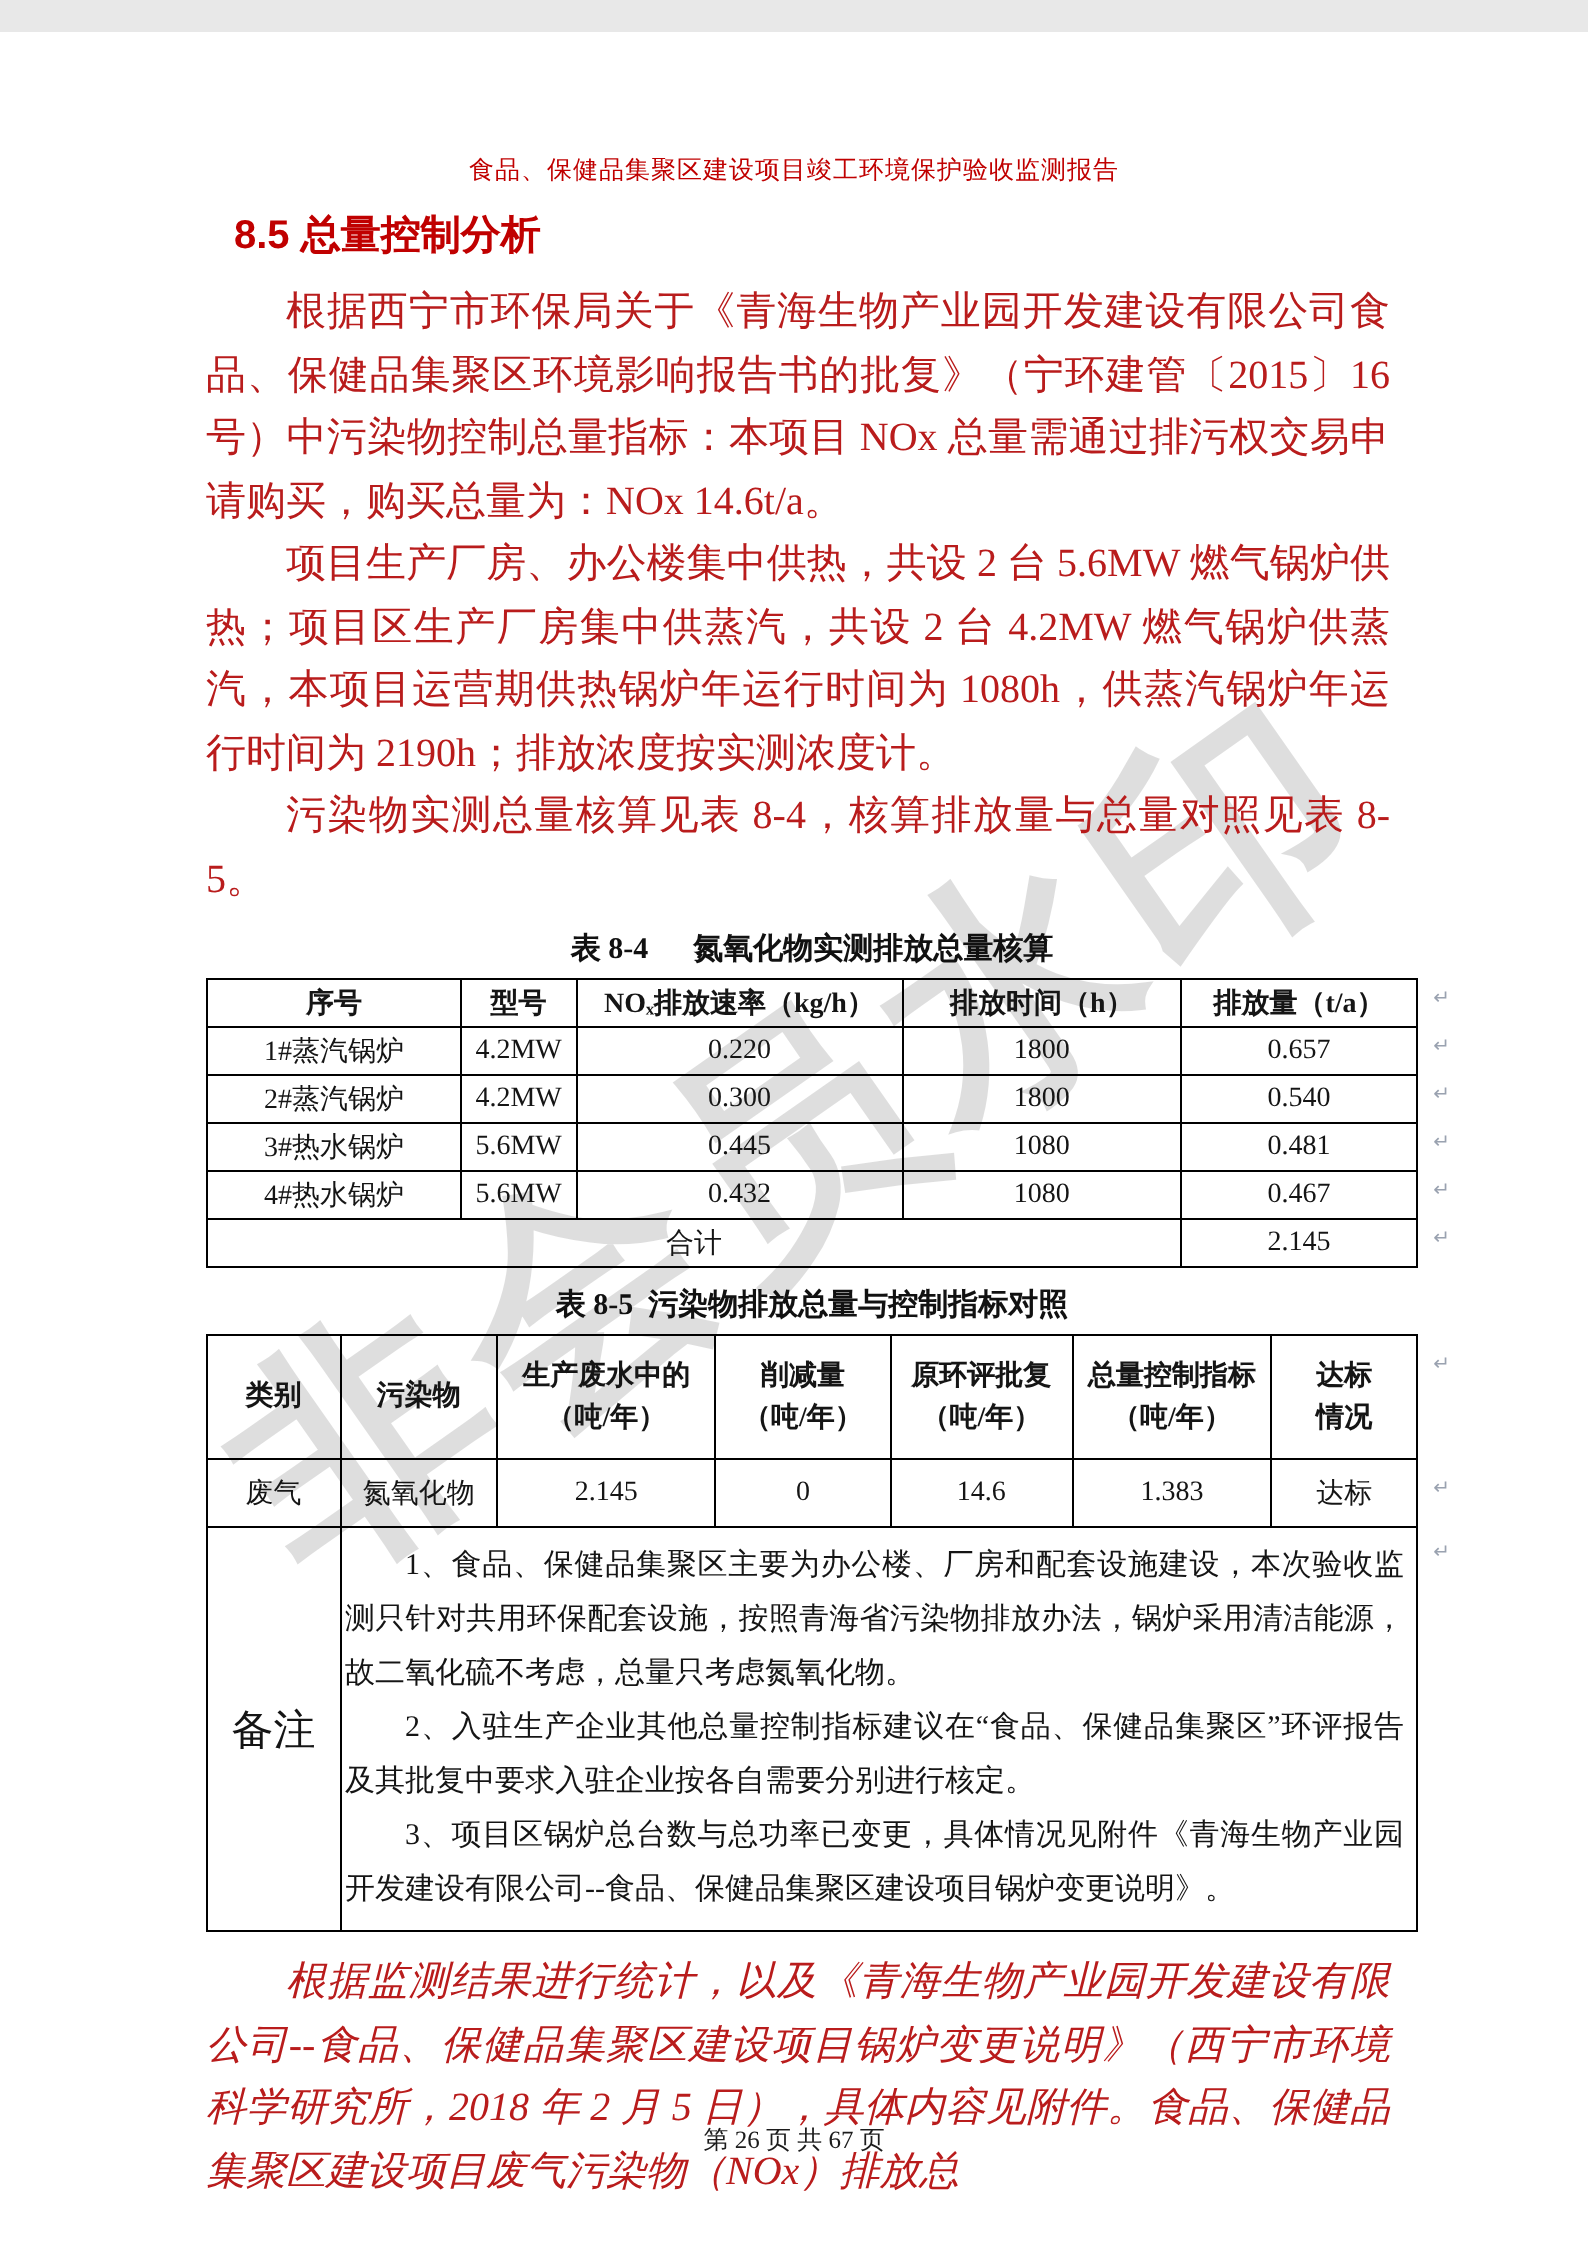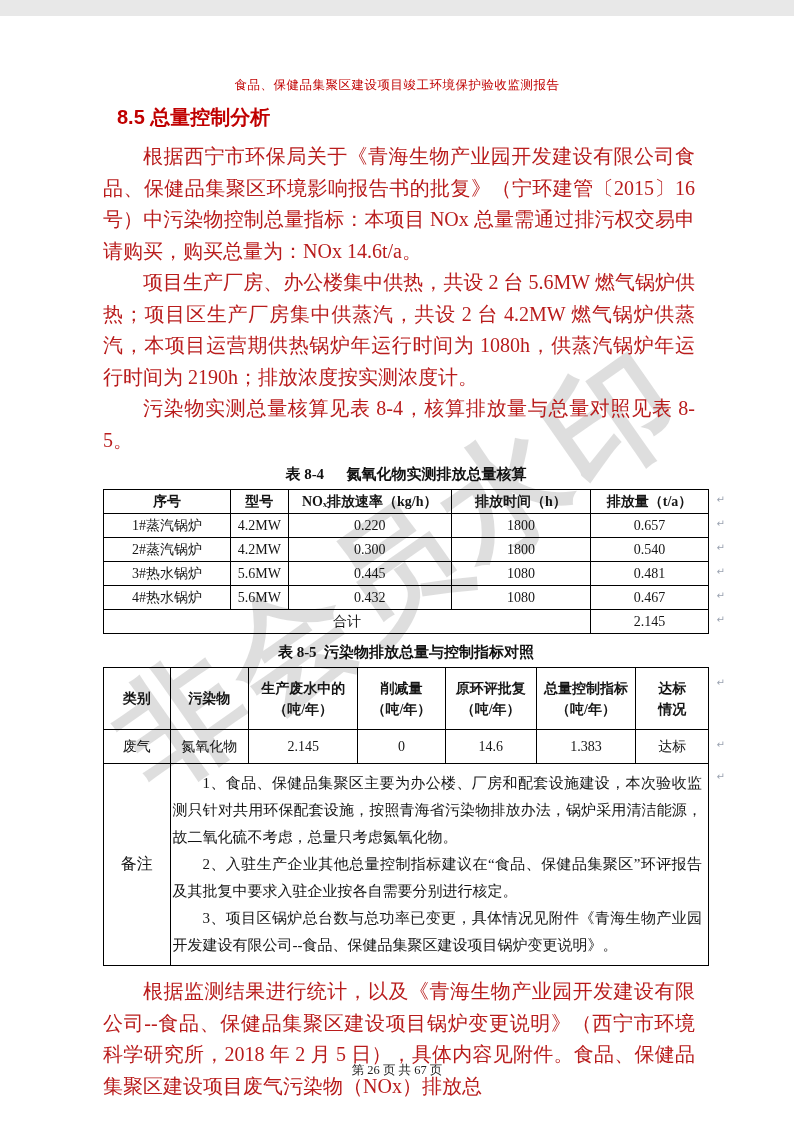--- a/index.html
+++ b/index.html
@@ -75,32 +75,32 @@
     vertical-align: top;
     padding: 6px 6px 6px 2px;
   }
   .remark-para {
     font-size: 15px;
     line-height: 27px;
     text-indent: 2em;
     text-align: justify;
     color: #151515;
   }
-  .remark-label { font-size: 16px; font-family: Liberation Serif, serif; }
+  .remark-label { font-size: 21px; font-family: Liberation Serif, serif; }
   .pilcrow {
     position: absolute;
     right: -16px;
     font-size: 10px;
     color: #9aa2b0;
     font-family: "DejaVu Sans", sans-serif;
   }
   .t84p0 { top: 5px; }  .t84p1 { top: 29px; } .t84p2 { top: 53px; }
   .t84p3 { top: 77px; } .t84p4 { top: 101px; } .t84p5 { top: 125px; }
   .t85p0 { top: 10px; } .t85p1 { top: 72px; } .t85p2 { top: 104px; }
-  .closing { margin-top: 10px; }
+  .closing { margin-top: 10px; font-style: italic; }
   .footer {
     position: absolute;
     top: 1046px; left: 0; width: 100%;
     text-align: center;
     font-size: 12.5px;
     color: #1c1c1c;
   }
   .watermark {
     position: absolute;
     left: -40px; top: 470px;

